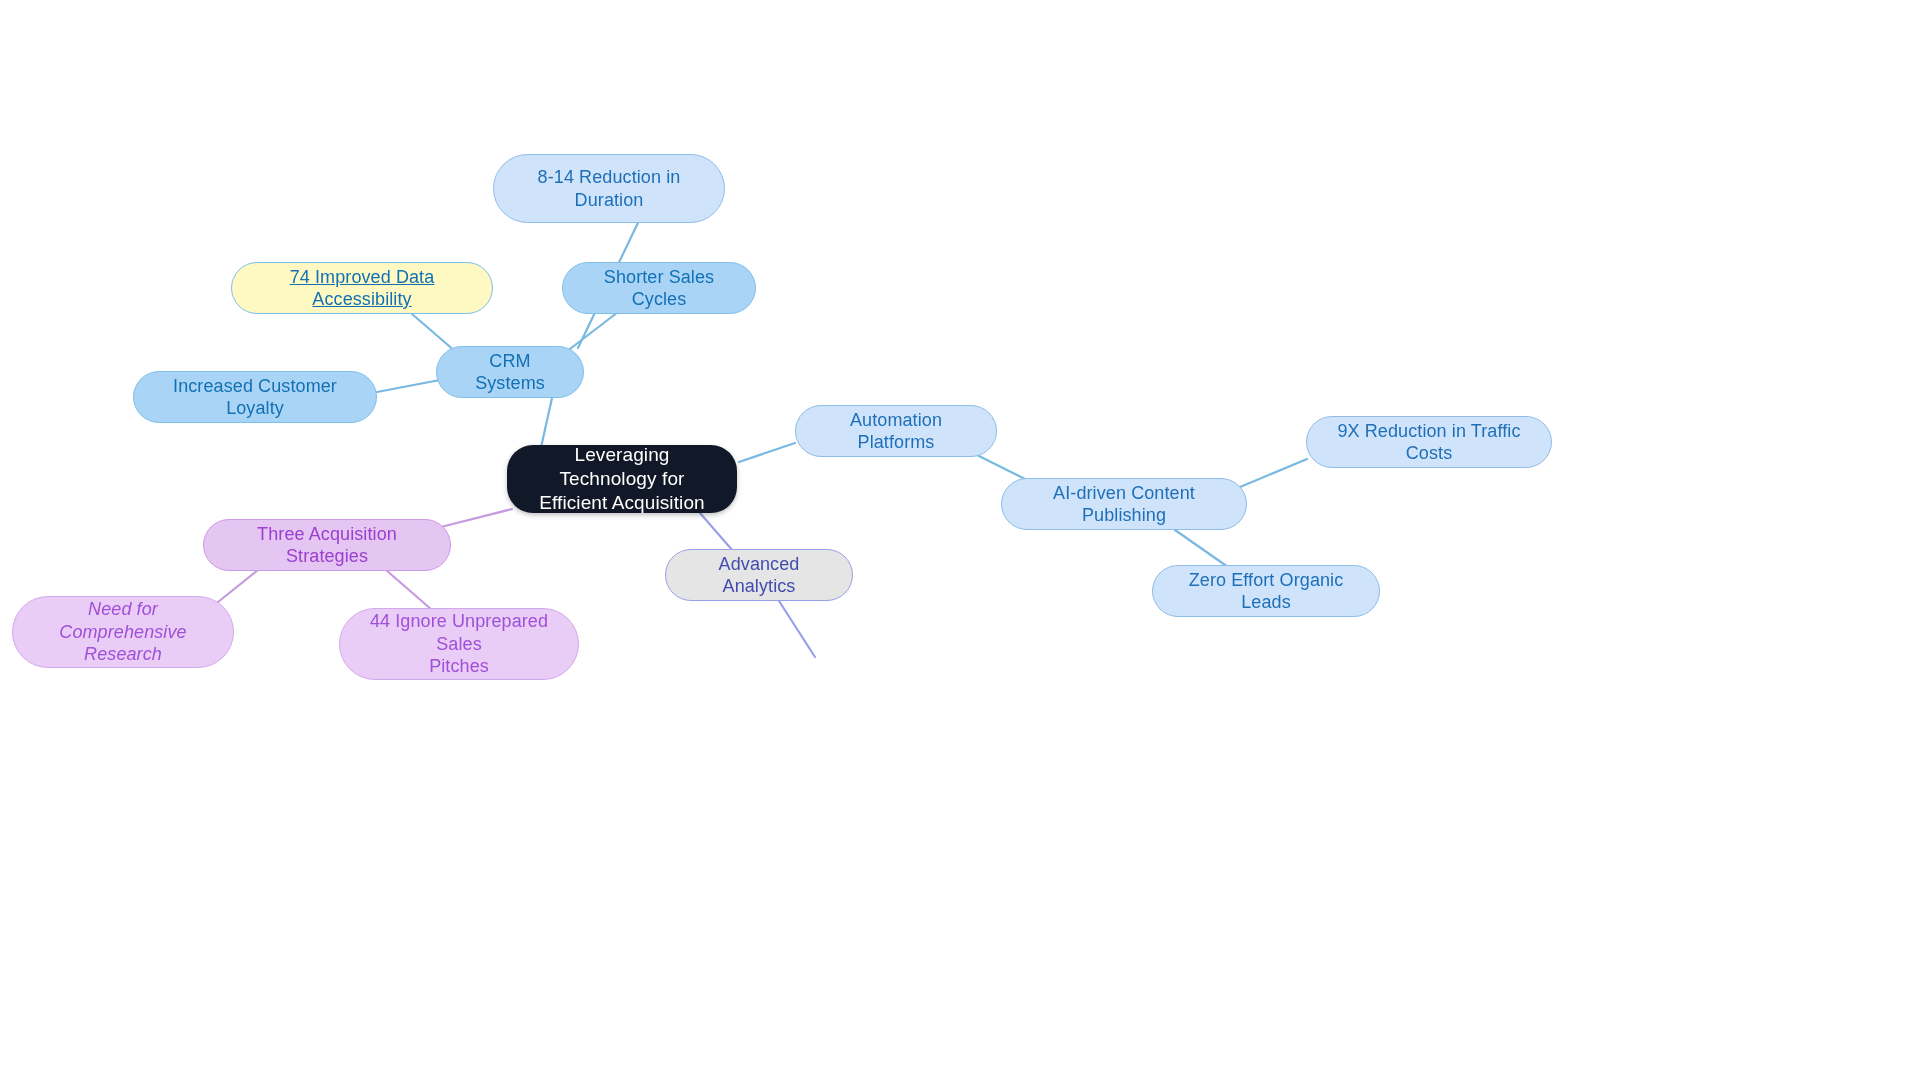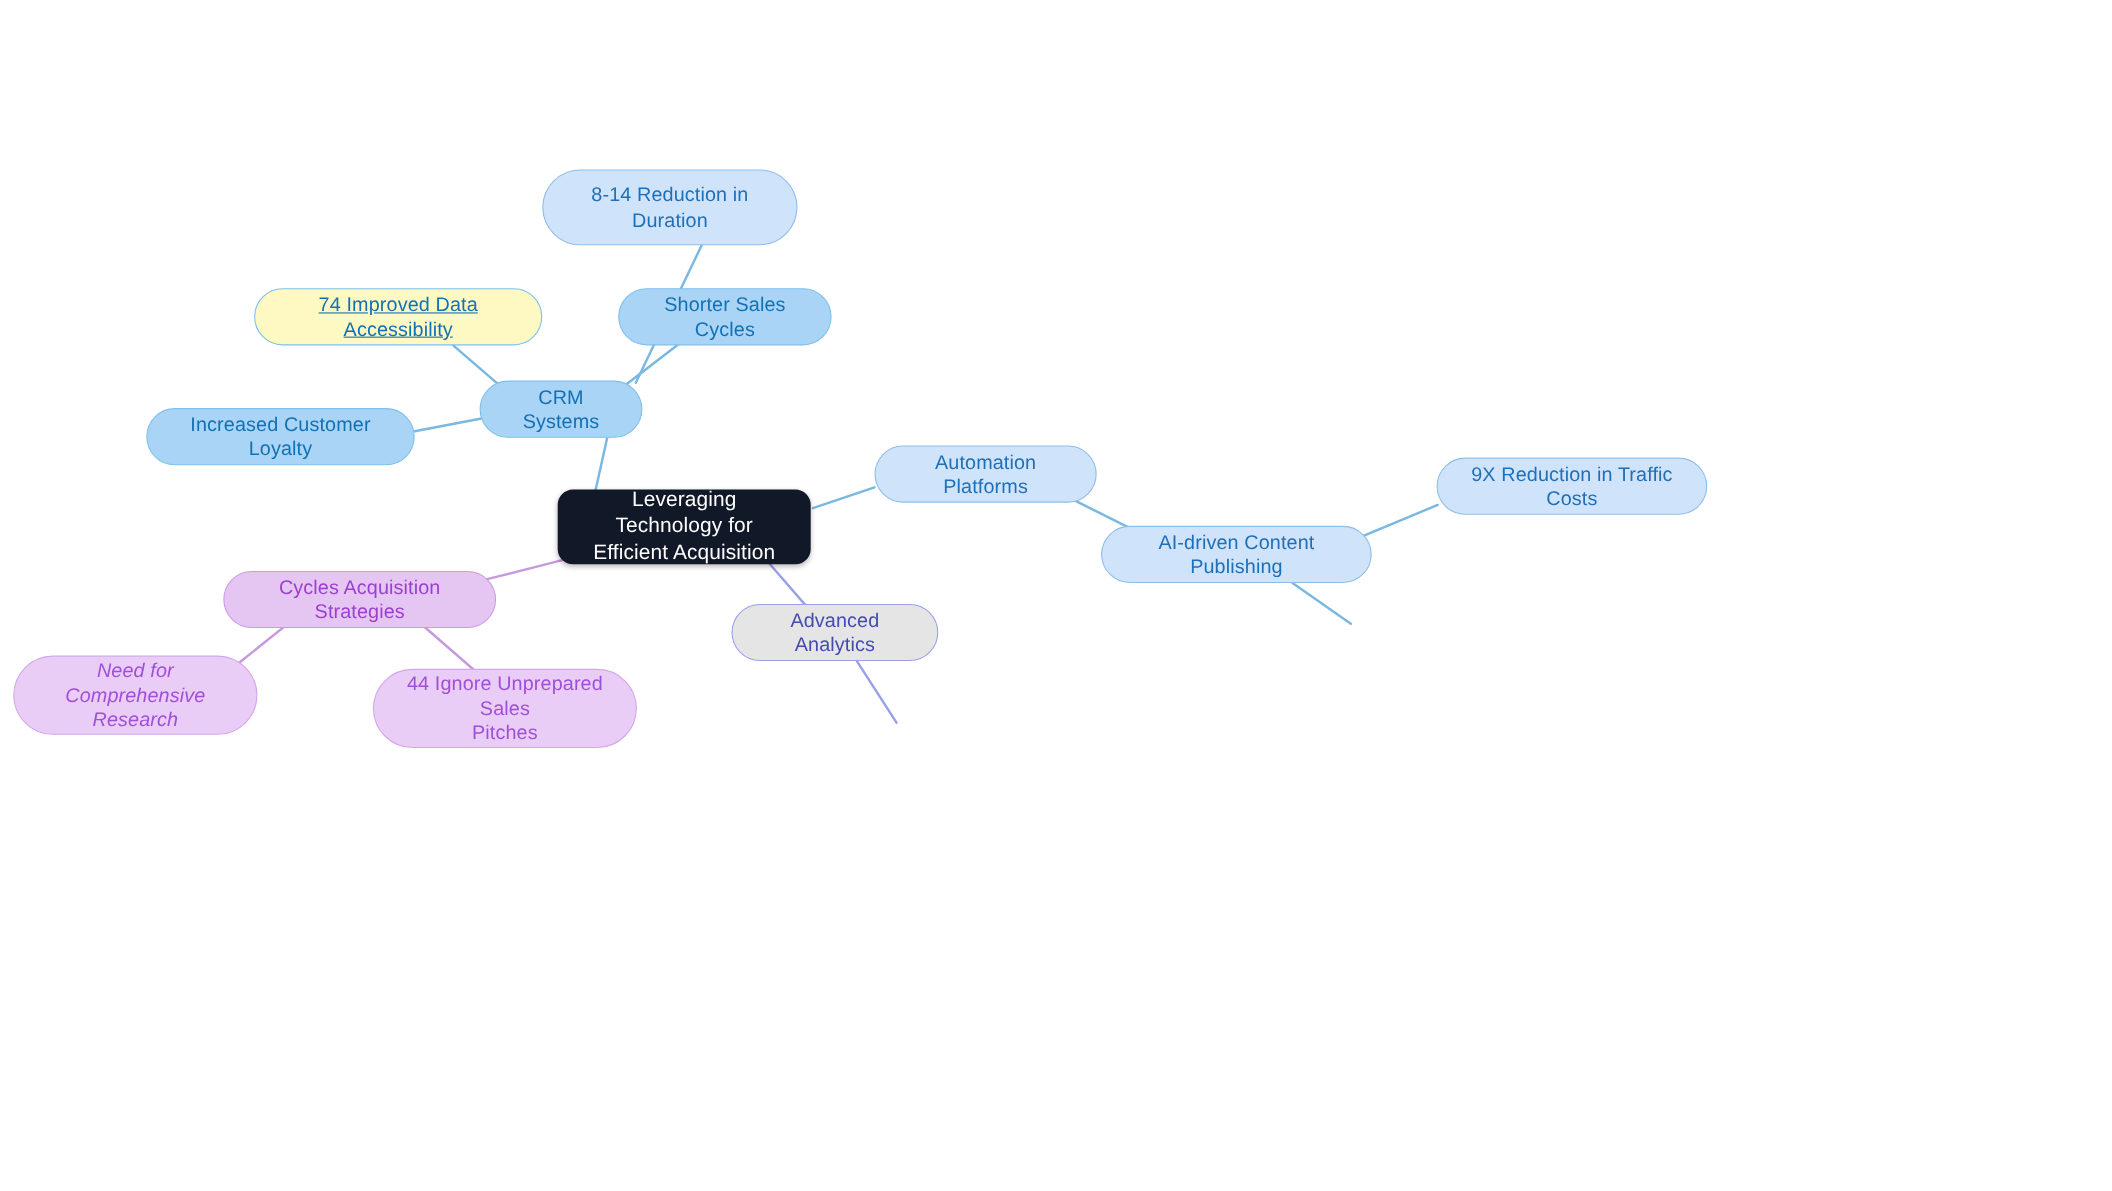--- a/index.html
+++ b/index.html
@@ -32,21 +32,21 @@
     text-align: center;
     border-radius: 999px;
     border-style: solid;
     border-width: 1px;
     line-height: 1.25;
     white-space: pre-line;
     padding: 0 18px;
     letter-spacing: 0.1px;
   }
   .node.root {
-    border-radius: 14px;
+    border-radius: 26px;
     border-width: 0;
     box-shadow: 0 2px 5px rgba(0,0,0,0.25);
   }
 </style>
 </head>
 <body>
 
 <div id="canvas">
   <svg id="edge-layer" viewBox="0 0 1920 1083">
       <line x1="540" y1="452" x2="552" y2="398" stroke="#79b8e0" stroke-width="2.2" stroke-linecap="round"></line>
@@ -67,19 +67,20 @@
 <div class="node root" style="left: 507px; top: 445px; width: 230px; height: 68px; background: rgb(17, 24, 39); border-color: transparent; color: rgb(255, 255, 255); font-size: 19px;">Leveraging Technology for
 Efficient Acquisition</div>
     <div class="node" style="left: 436px; top: 346px; width: 148px; height: 52px; background: rgb(170, 212, 245); border-color: rgb(127, 192, 234); color: rgb(18, 113, 181); font-size: 18px;">CRM Systems</div>
     <div class="node" style="left: 493px; top: 154px; width: 232px; height: 69px; background: rgb(207, 228, 251); border-color: rgb(143, 189, 232); color: rgb(31, 111, 184); font-size: 18px;">8-14 Reduction in Duration</div>
     <div class="node" style="left: 562px; top: 262px; width: 194px; height: 52px; background: rgb(170, 212, 245); border-color: rgb(127, 192, 234); color: rgb(18, 113, 181); font-size: 18px;">Shorter Sales Cycles</div>
     <div class="node" style="left: 231px; top: 262px; width: 262px; height: 52px; background: #fef9c3; border-color: rgb(127, 192, 234); color: rgb(18, 113, 181); font-size: 18px; text-decoration: underline;">74 Improved Data Accessibility</div>
     <div class="node" style="left: 133px; top: 371px; width: 244px; height: 52px; background: rgb(170, 212, 245); border-color: rgb(127, 192, 234); color: rgb(18, 113, 181); font-size: 18px;">Increased Customer Loyalty</div>
     <div class="node" style="left: 795px; top: 405px; width: 202px; height: 52px; background: rgb(207, 228, 251); border-color: rgb(143, 189, 232); color: rgb(31, 111, 184); font-size: 18px;">Automation Platforms</div>
     <div class="node" style="left: 1001px; top: 478px; width: 246px; height: 52px; background: rgb(207, 228, 251); border-color: rgb(143, 189, 232); color: rgb(31, 111, 184); font-size: 18px;">AI-driven Content Publishing</div>
     <div class="node" style="left: 1306px; top: 416px; width: 246px; height: 52px; background: rgb(207, 228, 251); border-color: rgb(143, 189, 232); color: rgb(31, 111, 184); font-size: 18px;">9X Reduction in Traffic Costs</div>
+    <div class="node" style="left: 1152px; top: 565px; width: 228px; height: 52px; background: rgb(207, 228, 251); border-color: rgb(143, 189, 232); color: rgb(31, 111, 184); font-size: 18px;">Zero Effort Organic Leads</div>
     <div class="node" style="left: 665px; top: 549px; width: 188px; height: 52px; background: #e5e5e5; border-color: rgb(154, 160, 232); color: rgb(67, 75, 176); font-size: 18px;">Advanced Analytics</div>
-    <div class="node" style="left: 203px; top: 519px; width: 248px; height: 52px; background: rgb(229, 197, 242); border-color: rgb(205, 154, 228); color: rgb(155, 63, 209); font-size: 18px;">Cycles Acquisition Strategies</div>
+    <div class="node" style="left: 203px; top: 519px; width: 248px; height: 52px; background: rgb(229, 197, 242); border-color: rgb(205, 154, 228); color: rgb(155, 63, 209); font-size: 18px;">Three Acquisition Strategies</div>
     <div class="node" style="left: 12px; top: 596px; width: 222px; height: 72px; background: rgb(233, 205, 246); border-color: rgb(211, 168, 234); color: rgb(160, 79, 216); font-size: 18px; font-style: italic;">Need for Comprehensive
 Research</div>
     <div class="node" style="left: 339px; top: 608px; width: 240px; height: 72px; background: rgb(233, 205, 246); border-color: rgb(211, 168, 234); color: rgb(160, 79, 216); font-size: 18px;">44 Ignore Unprepared Sales
 Pitches</div>
   </div>
 
 </body></html>

